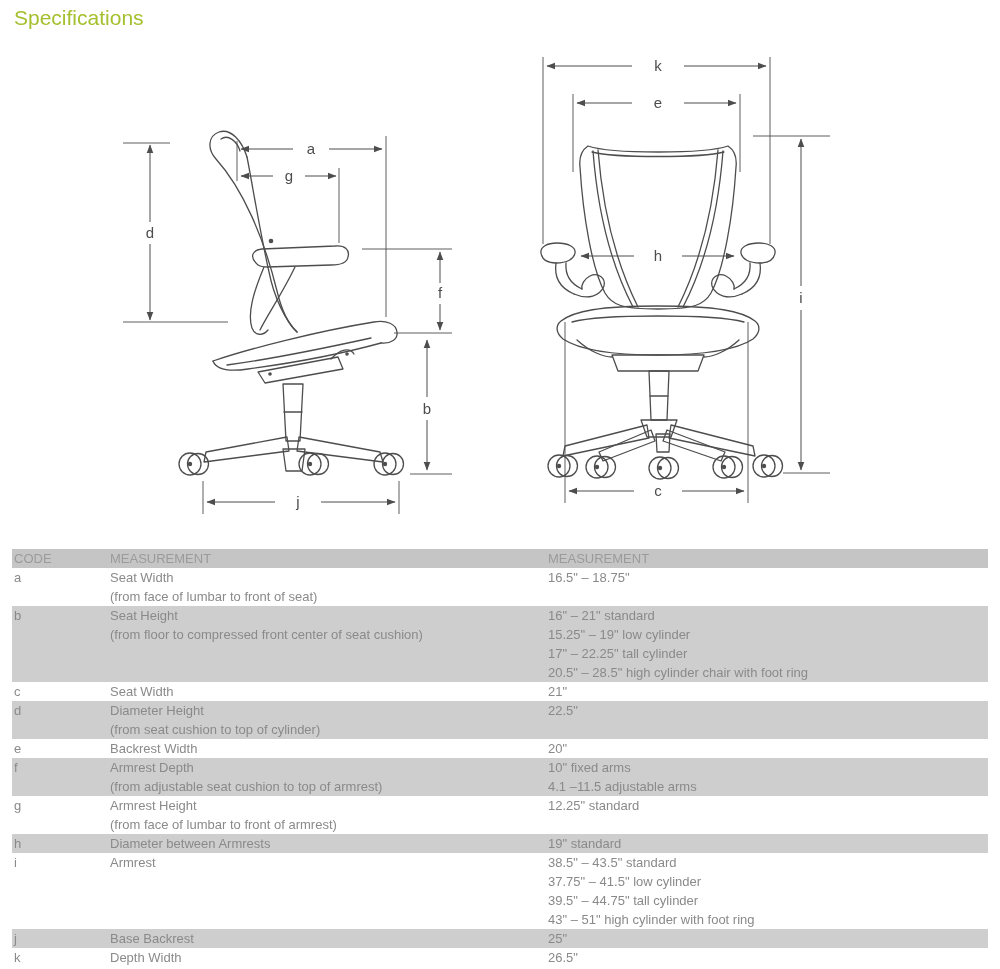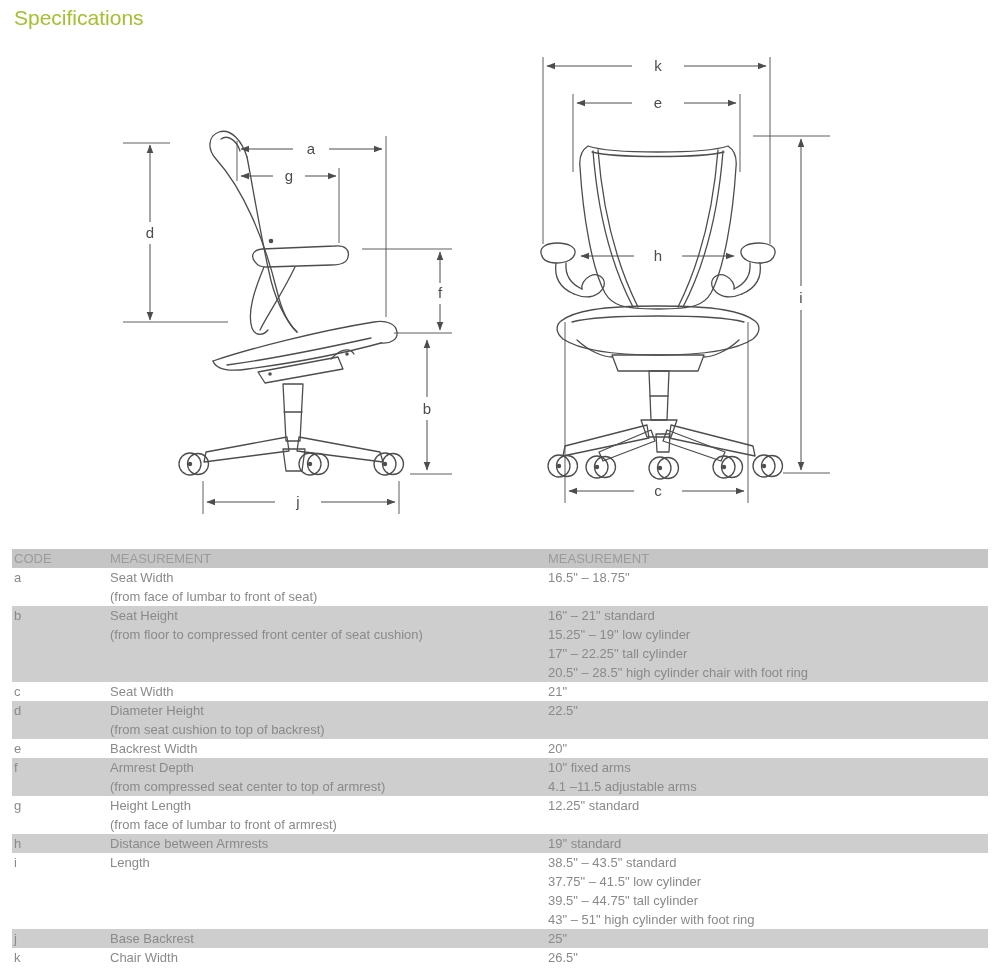--- a/index.html
+++ b/index.html
@@ -269,89 +269,89 @@
         <div class="cell-line">Seat Width</div>
       </td>
       <td>
         <div class="cell-line">21"</div>
       </td>
     </tr>
     <tr class="shaded">
       <td class="first">d</td>
       <td>
         <div class="cell-line">Diameter Height</div>
-        <div class="cell-line">(from seat cushion to top of backrest)</div>
+        <div class="cell-line">(from seat cushion to top of cylinder)</div>
       </td>
       <td>
         <div class="cell-line">22.5"</div>
       </td>
     </tr>
     <tr>
       <td class="first">e</td>
       <td>
         <div class="cell-line">Backrest Width</div>
       </td>
       <td>
         <div class="cell-line">20"</div>
       </td>
     </tr>
     <tr class="shaded">
       <td class="first">f</td>
       <td>
         <div class="cell-line">Armrest Depth</div>
-        <div class="cell-line">(from compressed seat center to top of armrest)</div>
+        <div class="cell-line">(from adjustable seat cushion to top of armrest)</div>
       </td>
       <td>
         <div class="cell-line">10" fixed arms</div>
         <div class="cell-line">4.1 –11.5 adjustable arms</div>
       </td>
     </tr>
     <tr>
       <td class="first">g</td>
       <td>
-        <div class="cell-line">Height Length</div>
+        <div class="cell-line">Armrest Height</div>
         <div class="cell-line">(from face of lumbar to front of armrest)</div>
       </td>
       <td>
         <div class="cell-line">12.25" standard</div>
       </td>
     </tr>
     <tr class="shaded">
       <td class="first">h</td>
       <td>
-        <div class="cell-line">Distance between Armrests</div>
+        <div class="cell-line">Diameter between Armrests</div>
       </td>
       <td>
         <div class="cell-line">19" standard</div>
       </td>
     </tr>
     <tr>
       <td class="first">i</td>
       <td>
-        <div class="cell-line">Length</div>
+        <div class="cell-line">Armrest</div>
       </td>
       <td>
         <div class="cell-line">38.5" – 43.5" standard</div>
         <div class="cell-line">37.75" – 41.5" low cylinder</div>
         <div class="cell-line">39.5" – 44.75" tall cylinder</div>
         <div class="cell-line">43" – 51" high cylinder with foot ring</div>
       </td>
     </tr>
     <tr class="shaded">
       <td class="first">j</td>
       <td>
         <div class="cell-line">Base Backrest</div>
       </td>
       <td>
         <div class="cell-line">25"</div>
       </td>
     </tr>
     <tr>
       <td class="first">k</td>
       <td>
-        <div class="cell-line">Chair Width</div>
+        <div class="cell-line">Depth Width</div>
       </td>
       <td>
         <div class="cell-line">26.5"</div>
       </td>
     </tr>
   </tbody>
 </table>
 
 </body></html>

